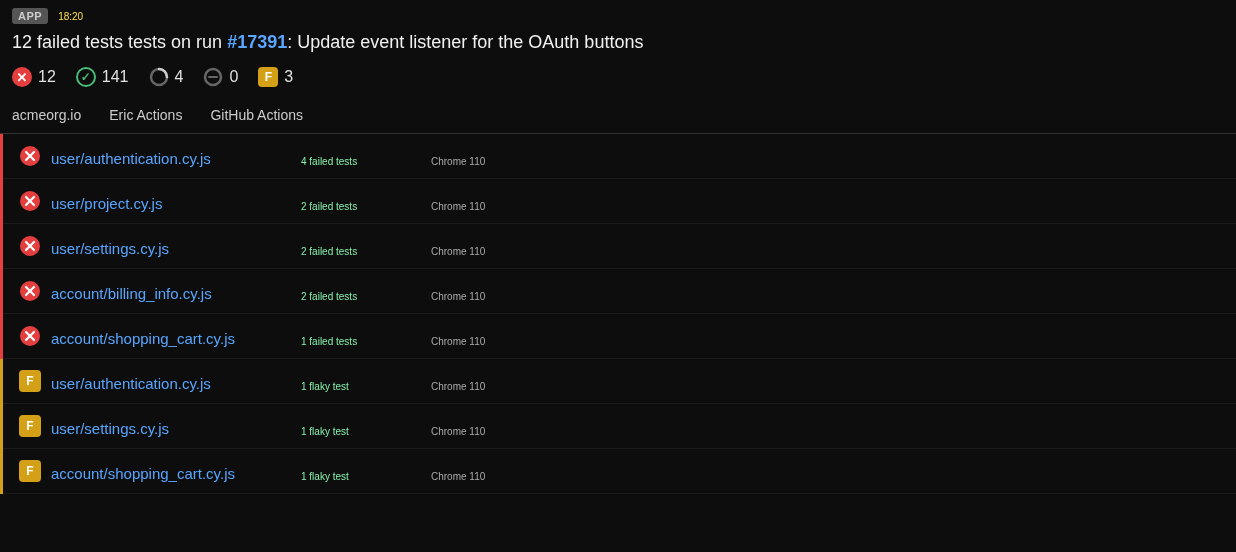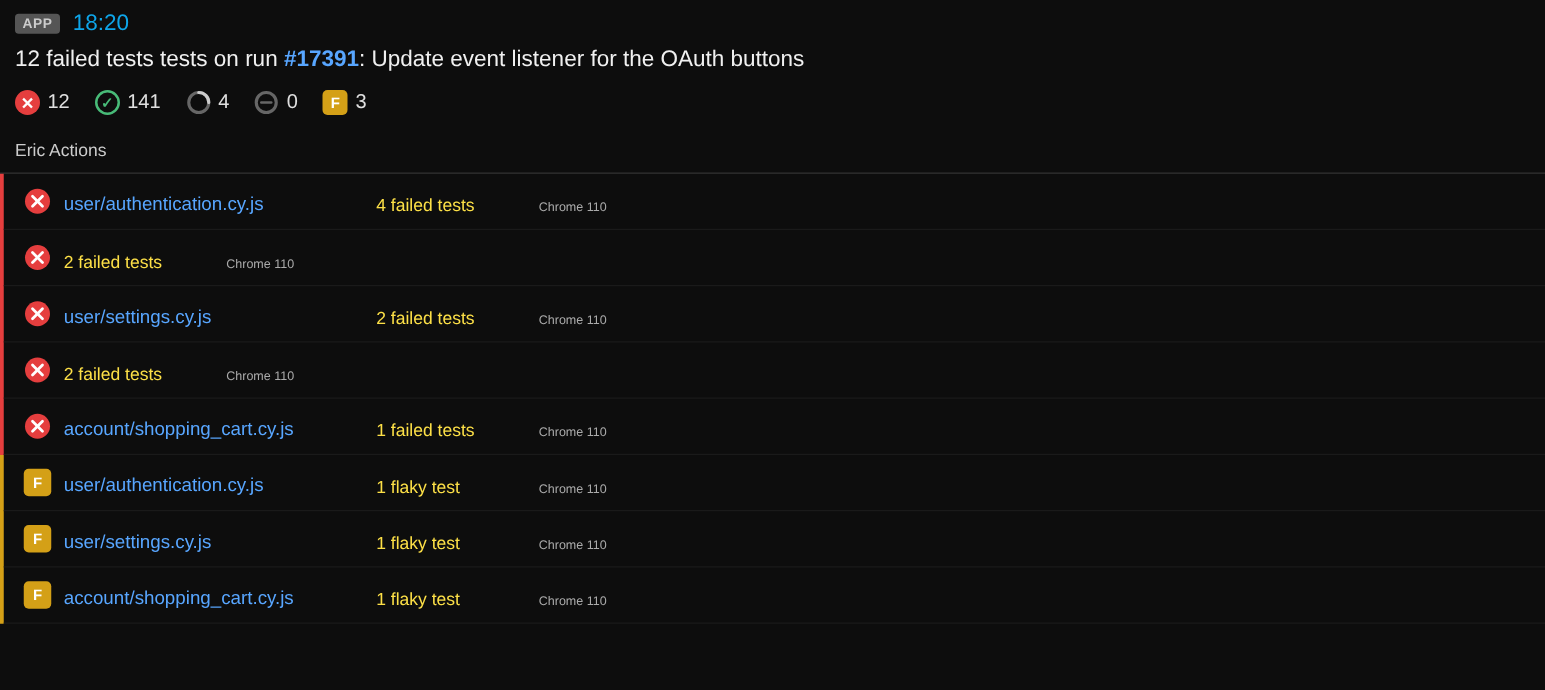--- a/index.html
+++ b/index.html
@@ -22,22 +22,22 @@
     .app-badge {
       background: #555;
       color: #ccc;
       font-size: 11px;
       font-weight: 600;
       padding: 2px 6px;
       border-radius: 3px;
       letter-spacing: 0.5px;
     }
     .timestamp {
-      color: #0ea5e9;
-      font-size: 18px;
+      color: #fde047;
+      font-size: 10px;
     }
 
     .title-row {
       padding: 4px 12px 8px 12px;
       font-size: 18px;
       color: #f0f0f0;
       font-weight: 400;
     }
     .run-link {
       color: #58a6ff;
@@ -136,22 +136,22 @@
       cursor: pointer;
     }
 
     .test-filename {
       color: #58a6ff;
       font-size: 15px;
       font-weight: 500;
       min-width: 240px;
     }
     .test-count {
-      color: #fde047;
-      font-size: 14px;
+      color: #86efac;
+      font-size: 10px;
       min-width: 120px;
     }
     .test-browser {
       color: #aaa;
       font-size: 10px;
     }
 
     .failed-icon-row {
       display: inline-flex;
       align-items: center;
@@ -193,21 +193,23 @@
     </svg>
     <span>0</span>
   </div>
   <div class="stat-item">
     <span class="icon-flaky">F</span>
     <span>3</span>
   </div>
 </div>
 
 <div class="meta-row">
+  <span class="meta-item">acmeorg.io</span>
   <span class="meta-item">Eric Actions</span>
+  <span class="meta-item">GitHub Actions</span>
 </div>
 
 <div class="section section-failed" id="failed-section">
     <div class="test-row">
       <span class="failed-icon-row">
         <svg width="22" height="22" viewBox="0 0 22 22">
           <circle cx="11" cy="11" r="10" fill="#e53e3e"></circle>
           <line x1="7" y1="7" x2="15" y2="15" stroke="white" stroke-width="2.2" stroke-linecap="round"></line>
           <line x1="15" y1="7" x2="7" y2="15" stroke="white" stroke-width="2.2" stroke-linecap="round"></line>
         </svg>
@@ -217,20 +219,21 @@
       <span class="test-browser">Chrome 110</span>
     </div>
     <div class="test-row">
       <span class="failed-icon-row">
         <svg width="22" height="22" viewBox="0 0 22 22">
           <circle cx="11" cy="11" r="10" fill="#e53e3e"></circle>
           <line x1="7" y1="7" x2="15" y2="15" stroke="white" stroke-width="2.2" stroke-linecap="round"></line>
           <line x1="15" y1="7" x2="7" y2="15" stroke="white" stroke-width="2.2" stroke-linecap="round"></line>
         </svg>
       </span>
+      <span class="test-filename">user/project.cy.js</span>
       <span class="test-count">2 failed tests</span>
       <span class="test-browser">Chrome 110</span>
     </div>
     <div class="test-row">
       <span class="failed-icon-row">
         <svg width="22" height="22" viewBox="0 0 22 22">
           <circle cx="11" cy="11" r="10" fill="#e53e3e"></circle>
           <line x1="7" y1="7" x2="15" y2="15" stroke="white" stroke-width="2.2" stroke-linecap="round"></line>
           <line x1="15" y1="7" x2="7" y2="15" stroke="white" stroke-width="2.2" stroke-linecap="round"></line>
         </svg>
@@ -240,20 +243,21 @@
       <span class="test-browser">Chrome 110</span>
     </div>
     <div class="test-row">
       <span class="failed-icon-row">
         <svg width="22" height="22" viewBox="0 0 22 22">
           <circle cx="11" cy="11" r="10" fill="#e53e3e"></circle>
           <line x1="7" y1="7" x2="15" y2="15" stroke="white" stroke-width="2.2" stroke-linecap="round"></line>
           <line x1="15" y1="7" x2="7" y2="15" stroke="white" stroke-width="2.2" stroke-linecap="round"></line>
         </svg>
       </span>
+      <span class="test-filename">account/billing_info.cy.js</span>
       <span class="test-count">2 failed tests</span>
       <span class="test-browser">Chrome 110</span>
     </div>
     <div class="test-row">
       <span class="failed-icon-row">
         <svg width="22" height="22" viewBox="0 0 22 22">
           <circle cx="11" cy="11" r="10" fill="#e53e3e"></circle>
           <line x1="7" y1="7" x2="15" y2="15" stroke="white" stroke-width="2.2" stroke-linecap="round"></line>
           <line x1="15" y1="7" x2="7" y2="15" stroke="white" stroke-width="2.2" stroke-linecap="round"></line>
         </svg>

